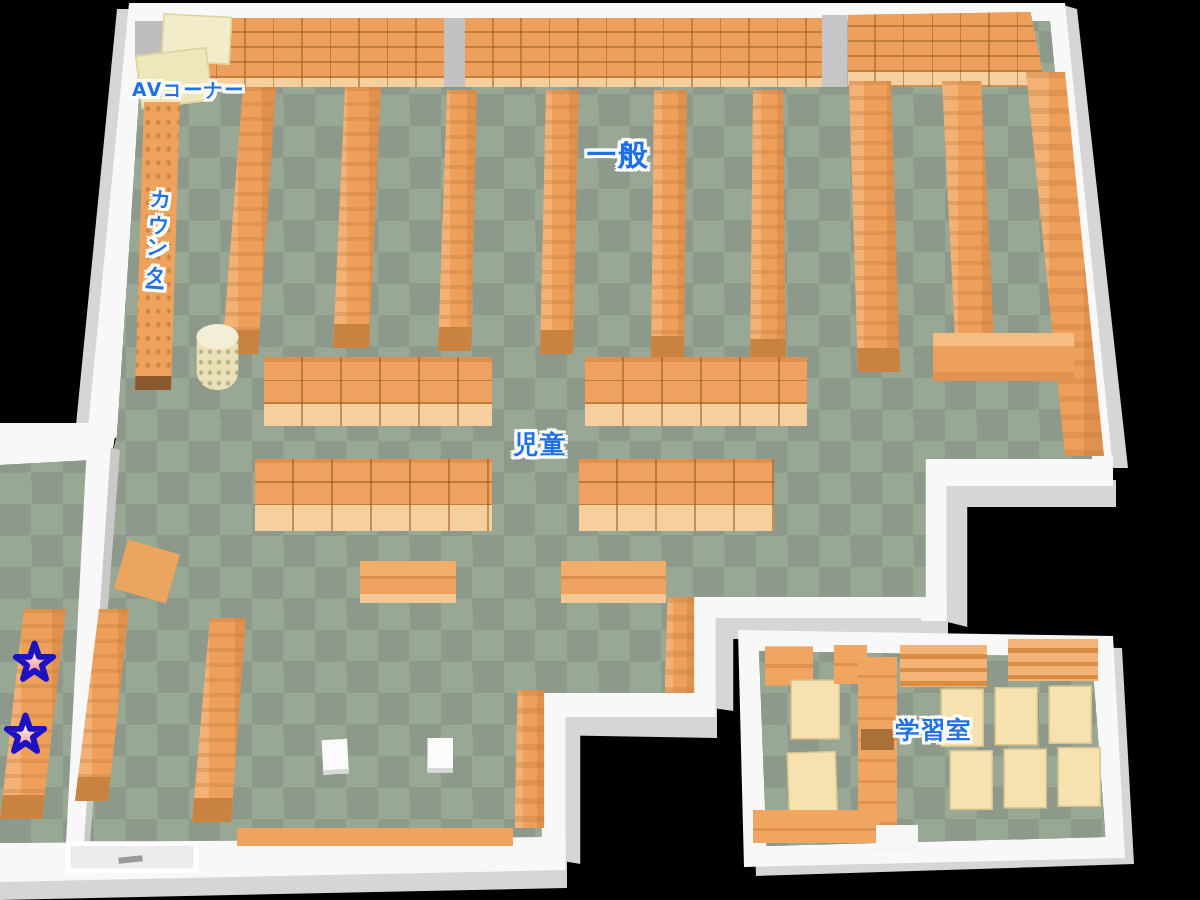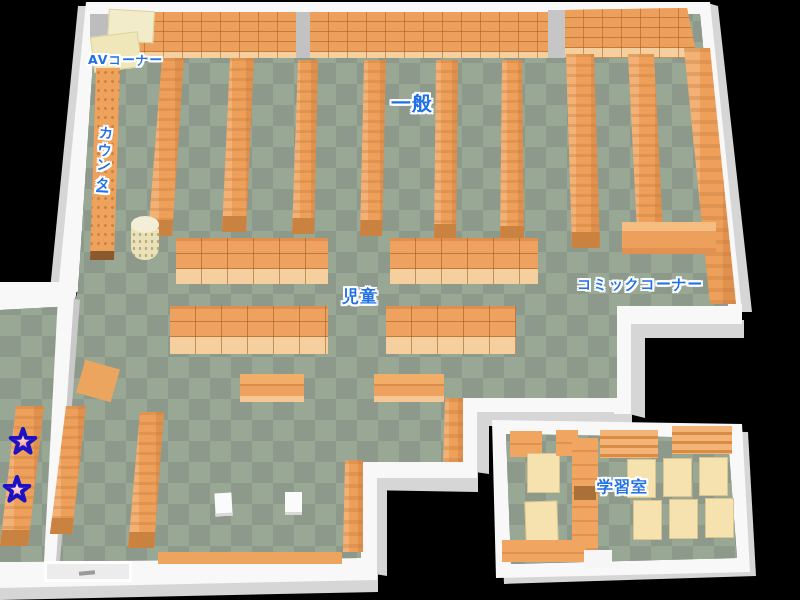--- a/index.html
+++ b/index.html
@@ -178,16 +178,15 @@
           <stop offset="100%" stop-color="#f47e92"></stop>
     </radialGradient>
       </defs>
     <path d="M0,-13 L3.06,-4.21 L12.36,-4.02 L4.95,1.61 L7.64,10.52 L0,5.2 L-7.64,10.52 L-4.95,1.61 L-12.36,-4.02 L-3.06,-4.21 Z" fill="url(#sg2)" stroke="#1c12c4" stroke-width="4" stroke-linejoin="round"></path>
   </svg>
 
   <div class="map-label" style="left:88px;top:52px;font-size:12.5px;">AVコーナー</div>
   <div class="map-label vert" style="left:95px;top:116px;font-size:14px;height:110px;transform:rotate(4deg);">カウンター</div>
   <div class="map-label" style="left:391px;top:58px;font-size:20px;margin-top:32px;">一般</div>
   <div class="map-label" style="left:342px;top:285px;font-size:17px;">児童</div>
-  <div class="map-label" style="left:577px;top:275px;font-size:14.5px;">コミックコーナー</div>
   <div class="map-label" style="left:597px;top:477px;font-size:16px;">学習室</div>
 
 </div>
 
 </body></html>

